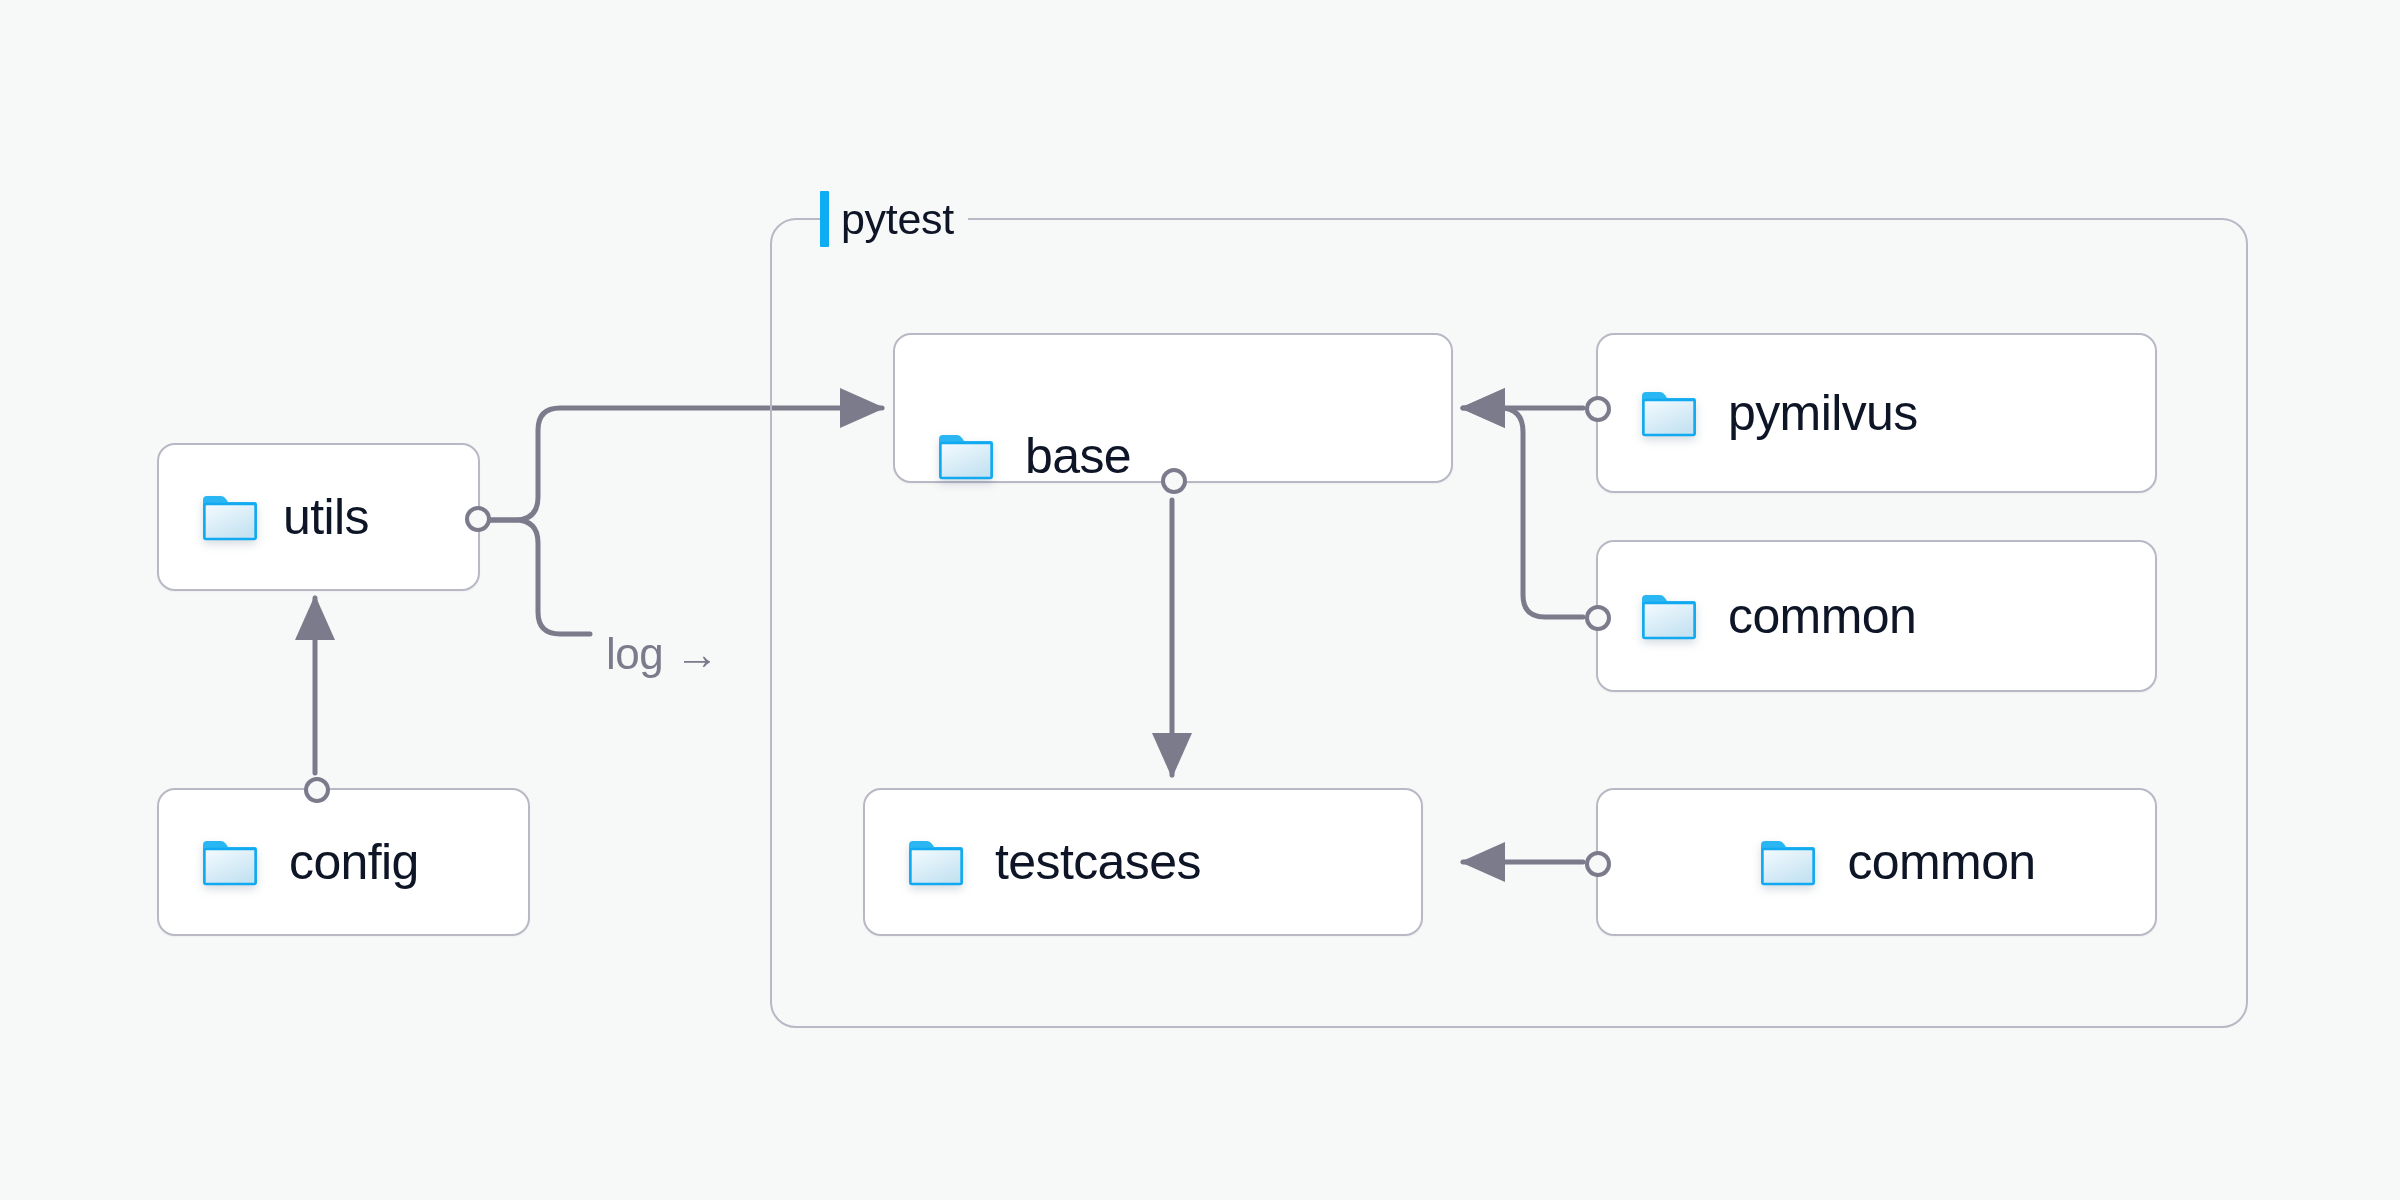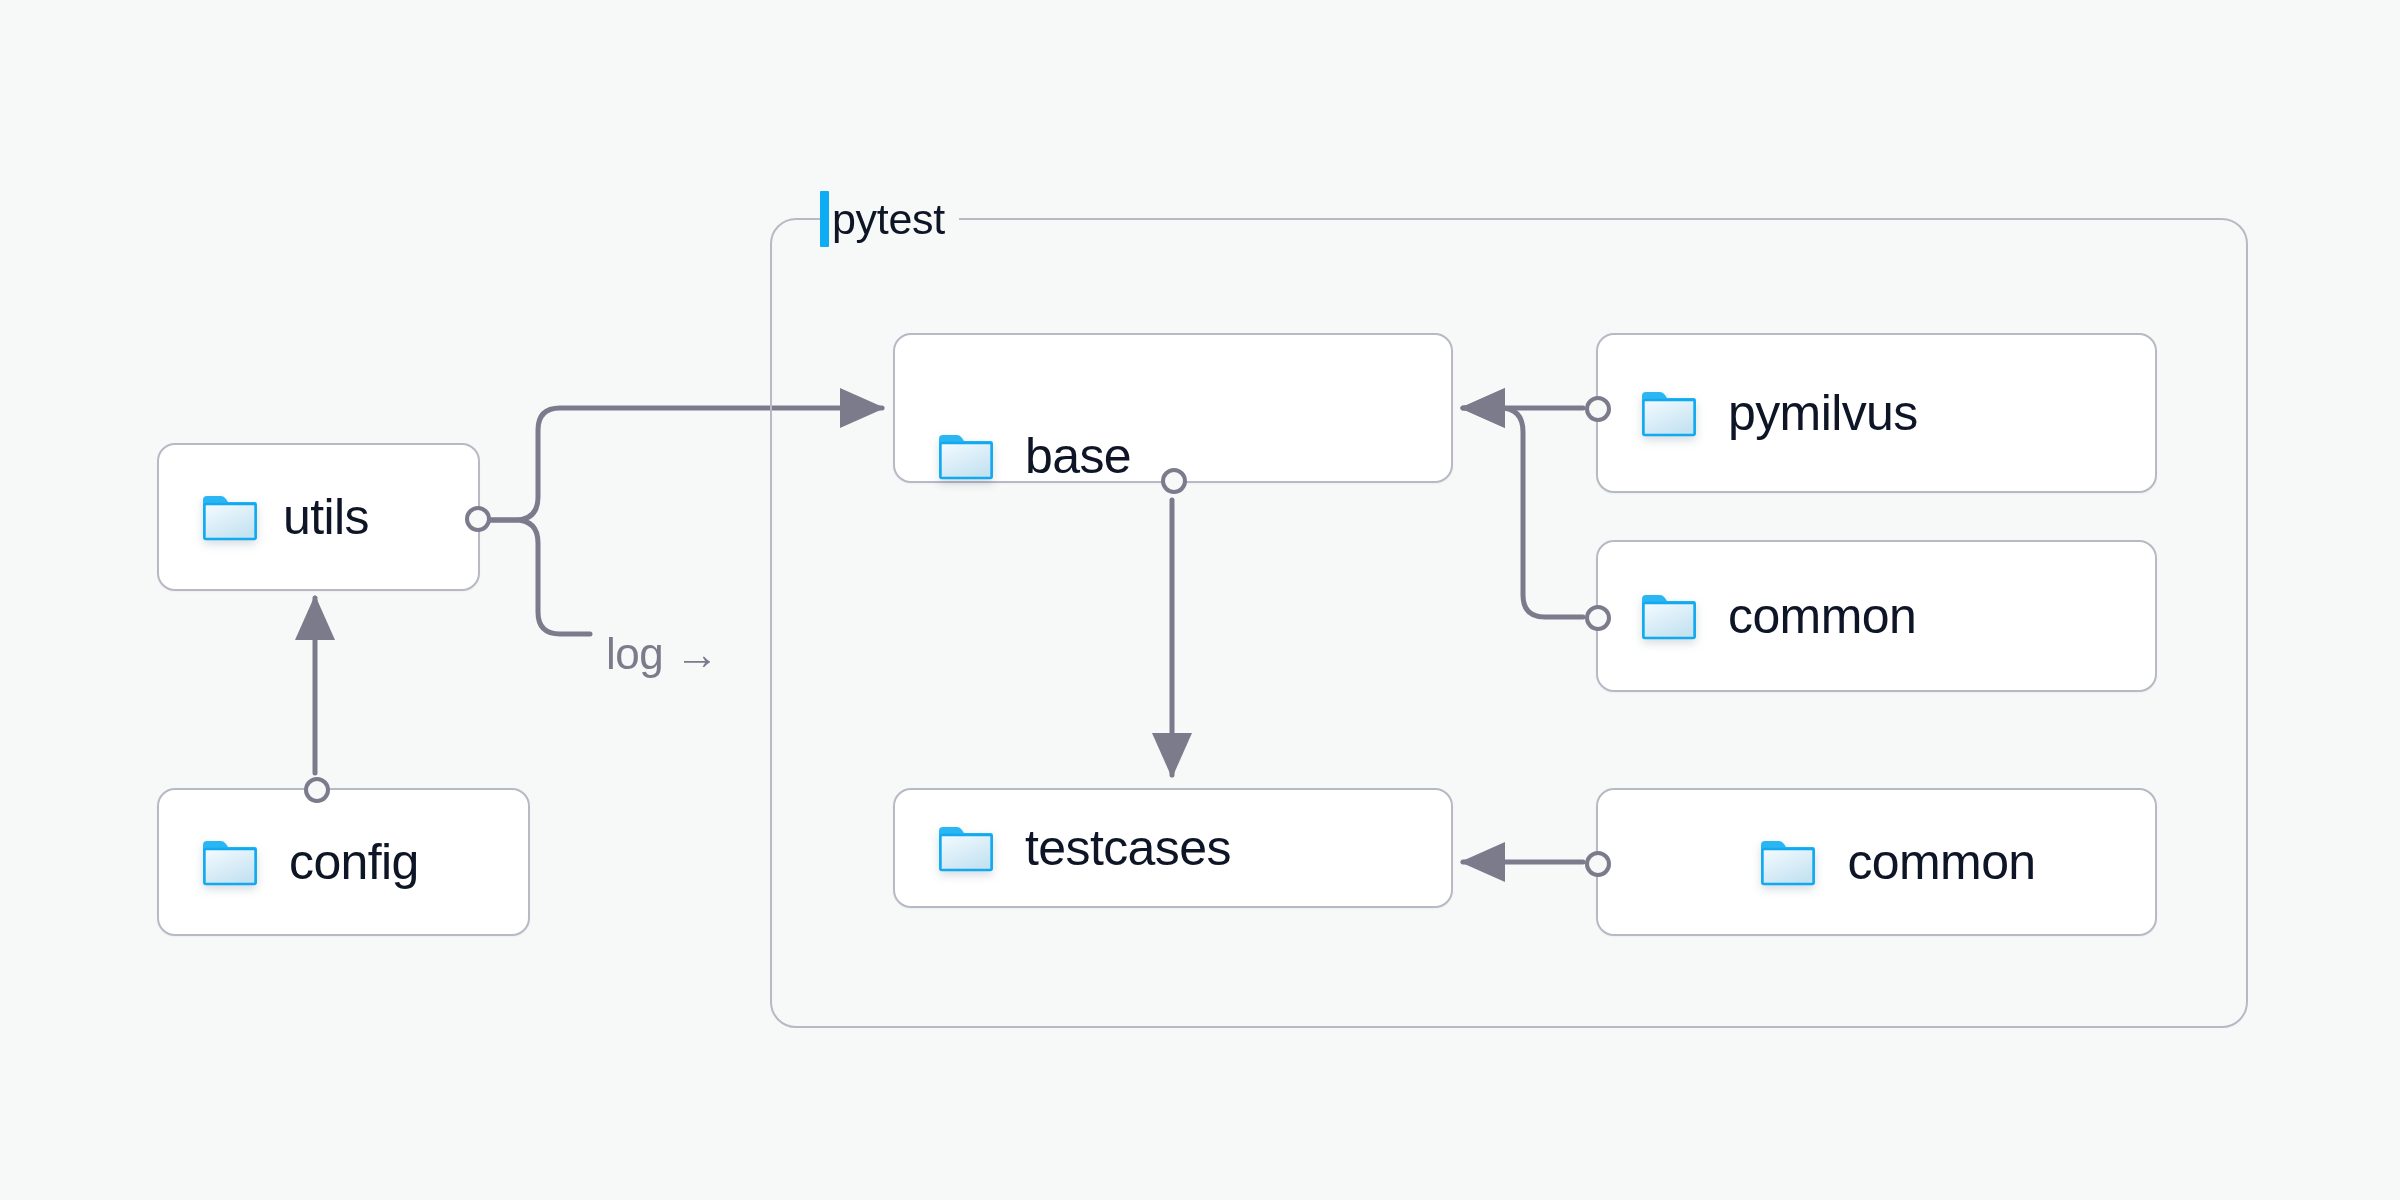--- a/index.html
+++ b/index.html
@@ -33,21 +33,21 @@
     position: absolute;
     border: 2px solid #b9b9c6;
     border-radius: 26px;
     background: transparent;
     box-sizing: border-box;
   }
   .group-label {
     position: absolute;
     display: flex;
     align-items: center;
-    gap: 3px;
+    gap: 12px;
     background: #f7f8f8;
     padding: 0 14px 0 0;
     height: 58px;
   }
   .group-label-bar {
     width: 9px;
     height: 56px;
     background: #0eacf2;
     border-radius: 1px;
   }
@@ -192,21 +192,21 @@
           </linearGradient>
         </defs>
         <path d="M2,8 Q2,4 6,4 L20,4 Q23,4 25,7 L27,10 L54,10 Q56,10 56,13 L56,45 Q56,48 53,48 L5,48 Q2,48 2,45 Z" fill="#29b6f2"></path>
         <rect x="3.5" y="12" width="51" height="35" rx="1.5" fill="url(#fg3)" stroke="#11a9ef" stroke-width="2.4"></rect>
       </svg>
     </span>
     <span class="node-label">base</span>
     <span class="port" style="left:266px; bottom:-13px;"></span>
   </div>
 
-  <div class="node" style="left:893px; top:788px; width:560px; height:120px;">
+  <div class="node" style="left:863px; top:788px; width:560px; height:148px;">
     <span class="folder-icon">
       <svg viewBox="0 0 58 50" width="58" height="50">
         <defs>
           <linearGradient id="fg4" x1="0" y1="0" x2="0.6" y2="1">
             <stop offset="0%" stop-color="#f4fbff"></stop>
             <stop offset="100%" stop-color="#c6e3f2"></stop>
           </linearGradient>
         </defs>
         <path d="M2,8 Q2,4 6,4 L20,4 Q23,4 25,7 L27,10 L54,10 Q56,10 56,13 L56,45 Q56,48 53,48 L5,48 Q2,48 2,45 Z" fill="#29b6f2"></path>
         <rect x="3.5" y="12" width="51" height="35" rx="1.5" fill="url(#fg4)" stroke="#11a9ef" stroke-width="2.4"></rect>

